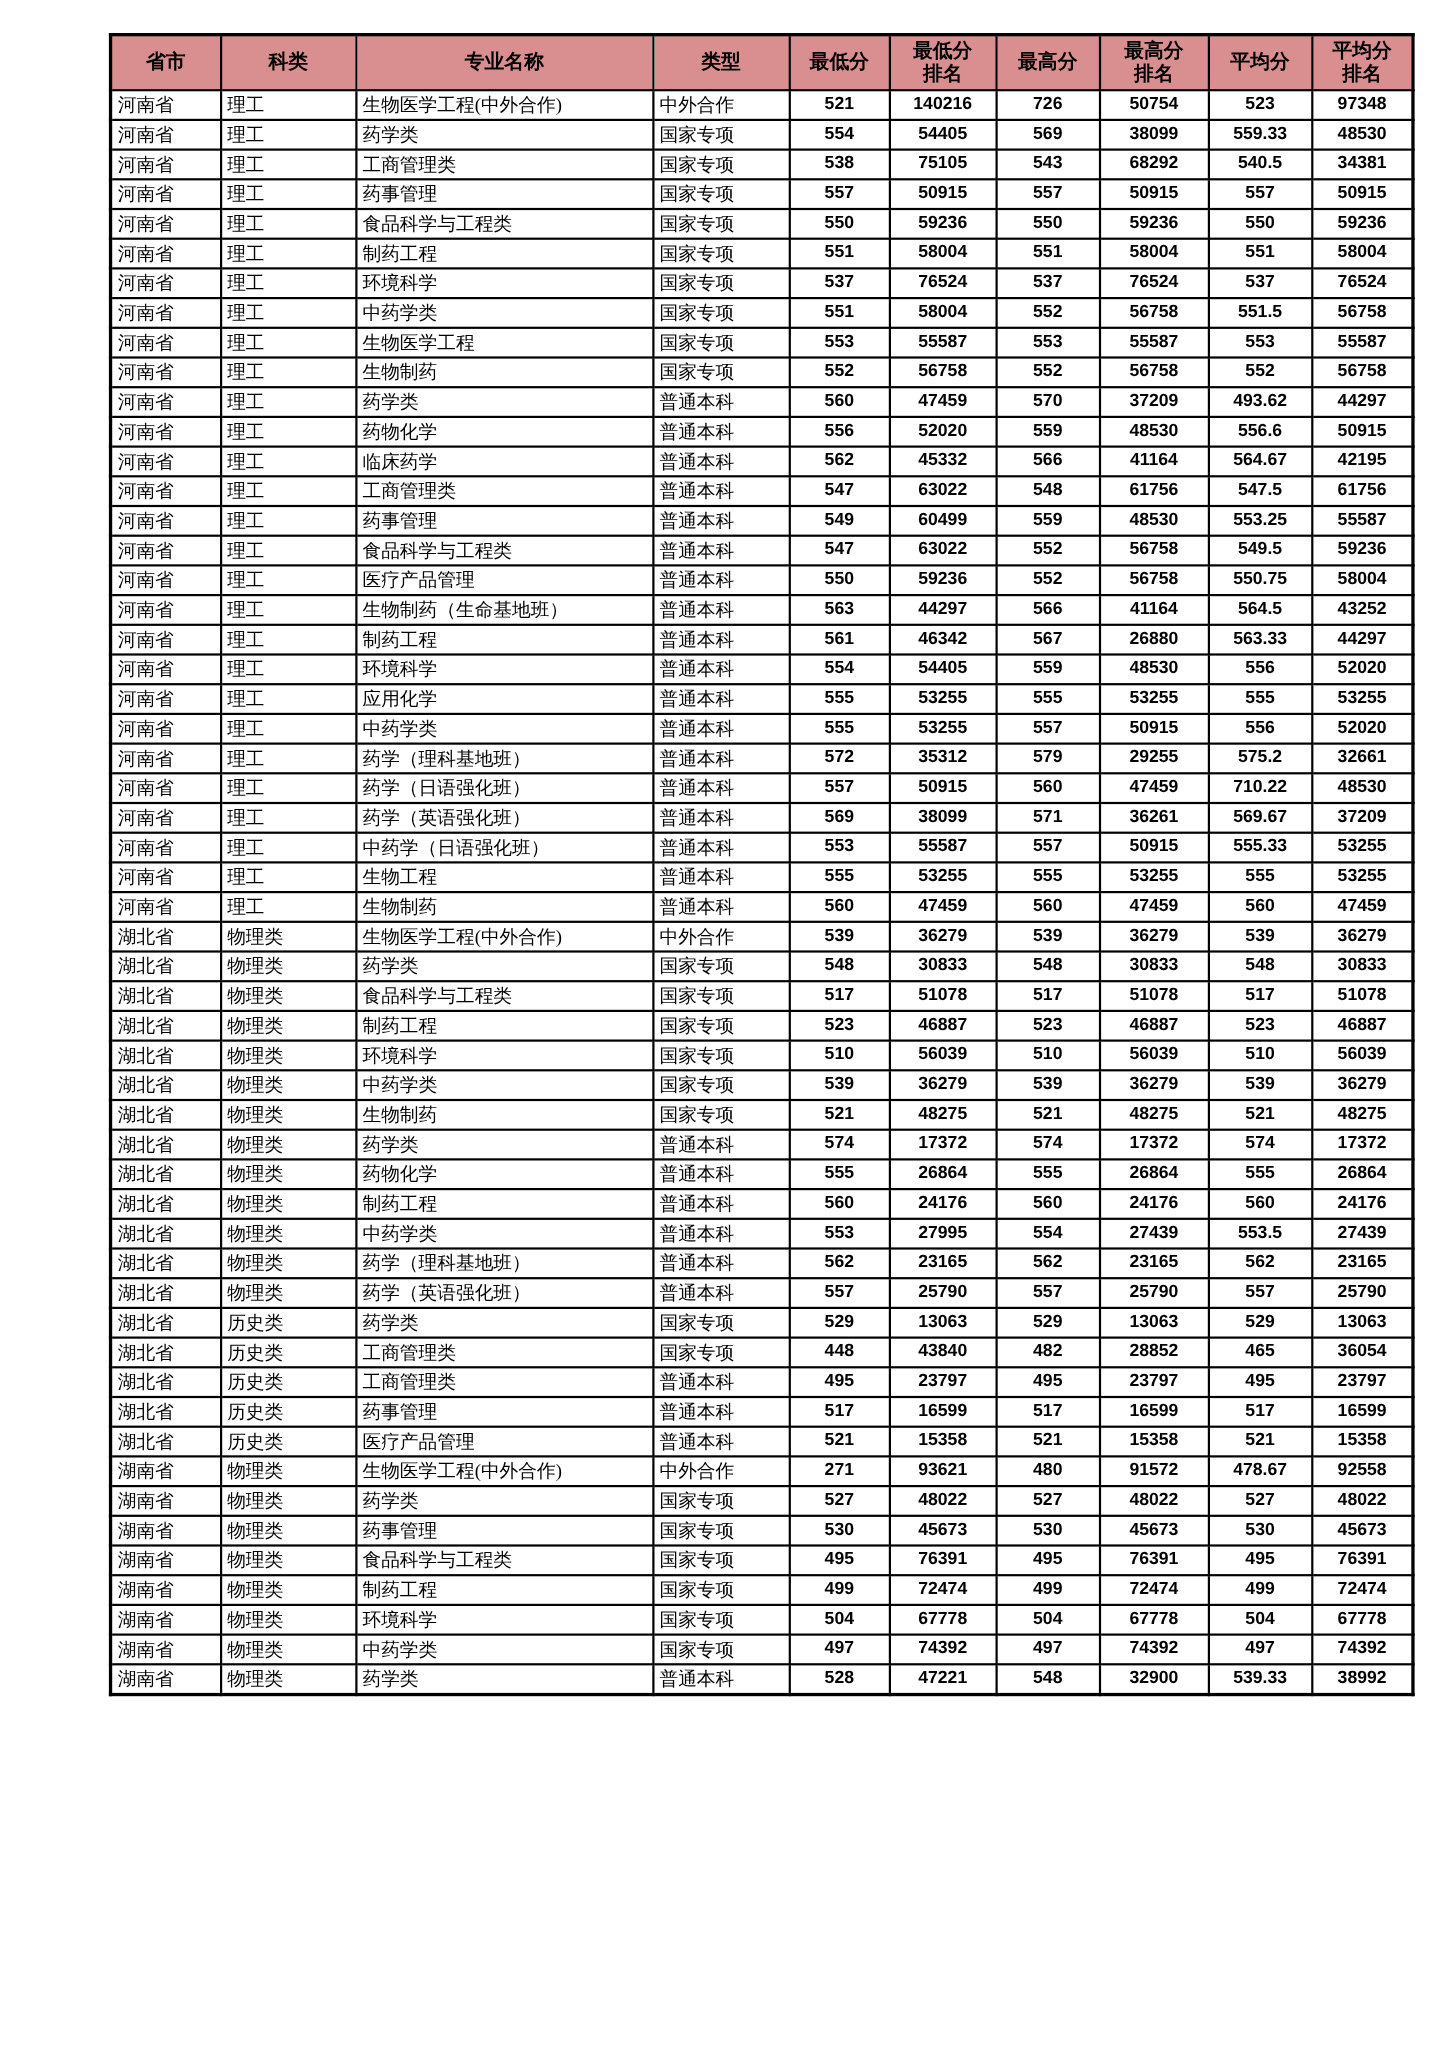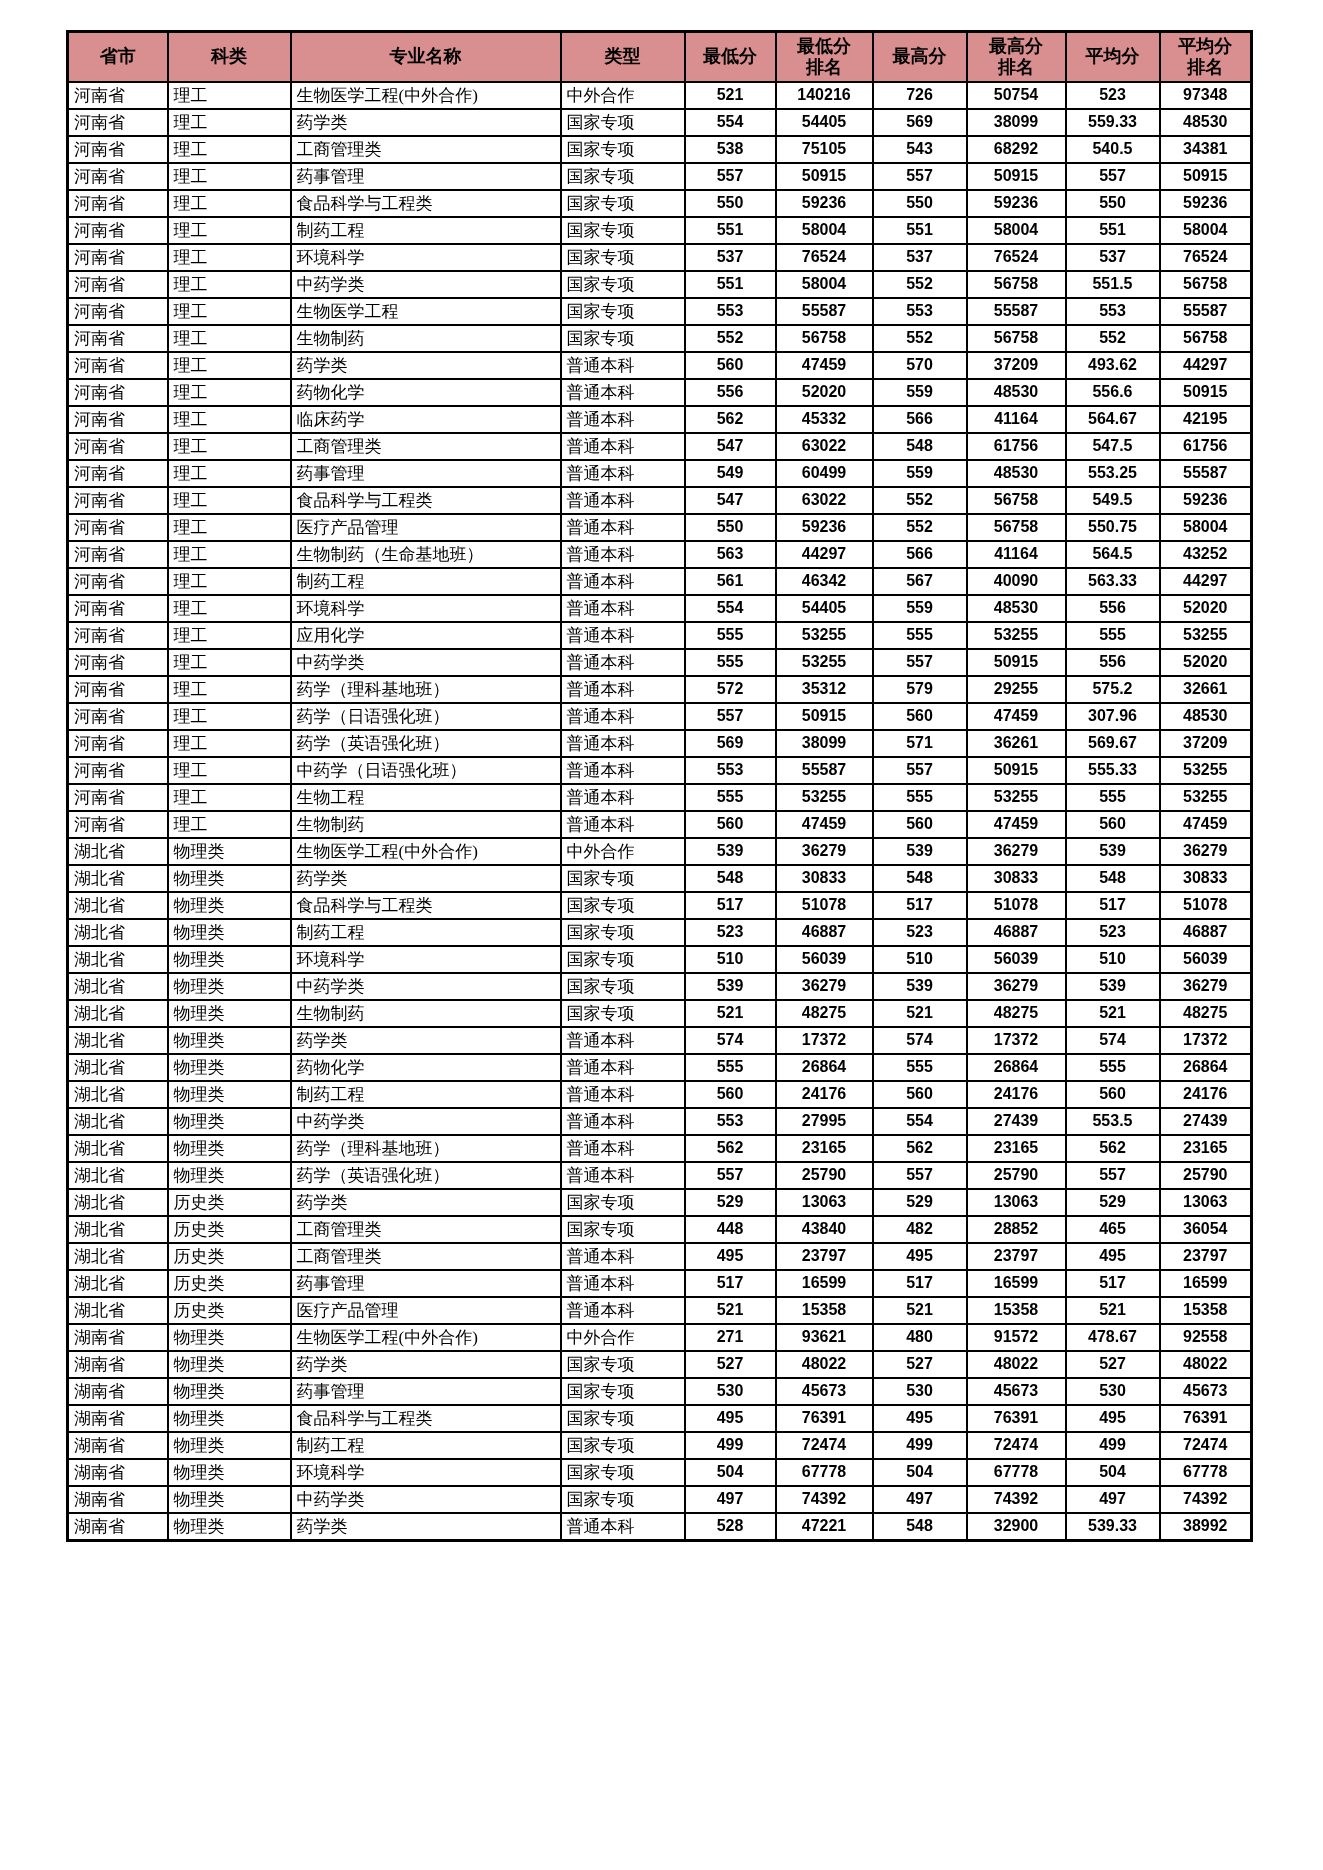--- a/index.html
+++ b/index.html
@@ -6,20 +6,21 @@
     margin: 0;
     padding: 0;
     background: #ffffff;
     width: 1323px;
     height: 1870px;
     font-family: "Liberation Serif", "DejaVu Serif", serif;
   }
   .page {
     padding: 30px 0 0 66px;
     box-sizing: border-box;
+    margin-left: 33px;
   }
   table.score-table {
     border-collapse: collapse;
     table-layout: fixed;
     width: 1184px;
     border: 3px solid #000;
   }
   th, td {
     border: 2px solid #000;
     overflow: hidden;
@@ -319,21 +320,21 @@
           <td class="num-cell">43252</td>
         </tr>
         <tr>
           <td class="text-cell">河南省</td>
           <td class="text-cell">理工</td>
           <td class="text-cell">制药工程</td>
           <td class="text-cell">普通本科</td>
           <td class="num-cell">561</td>
           <td class="num-cell">46342</td>
           <td class="num-cell">567</td>
-          <td class="num-cell">40090</td>
+          <td class="num-cell">26880</td>
           <td class="num-cell">563.33</td>
           <td class="num-cell">44297</td>
         </tr>
         <tr>
           <td class="text-cell">河南省</td>
           <td class="text-cell">理工</td>
           <td class="text-cell">环境科学</td>
           <td class="text-cell">普通本科</td>
           <td class="num-cell">554</td>
           <td class="num-cell">54405</td>
@@ -380,21 +381,21 @@
         </tr>
         <tr>
           <td class="text-cell">河南省</td>
           <td class="text-cell">理工</td>
           <td class="text-cell">药学（日语强化班）</td>
           <td class="text-cell">普通本科</td>
           <td class="num-cell">557</td>
           <td class="num-cell">50915</td>
           <td class="num-cell">560</td>
           <td class="num-cell">47459</td>
-          <td class="num-cell">307.96</td>
+          <td class="num-cell">710.22</td>
           <td class="num-cell">48530</td>
         </tr>
         <tr>
           <td class="text-cell">河南省</td>
           <td class="text-cell">理工</td>
           <td class="text-cell">药学（英语强化班）</td>
           <td class="text-cell">普通本科</td>
           <td class="num-cell">569</td>
           <td class="num-cell">38099</td>
           <td class="num-cell">571</td>

